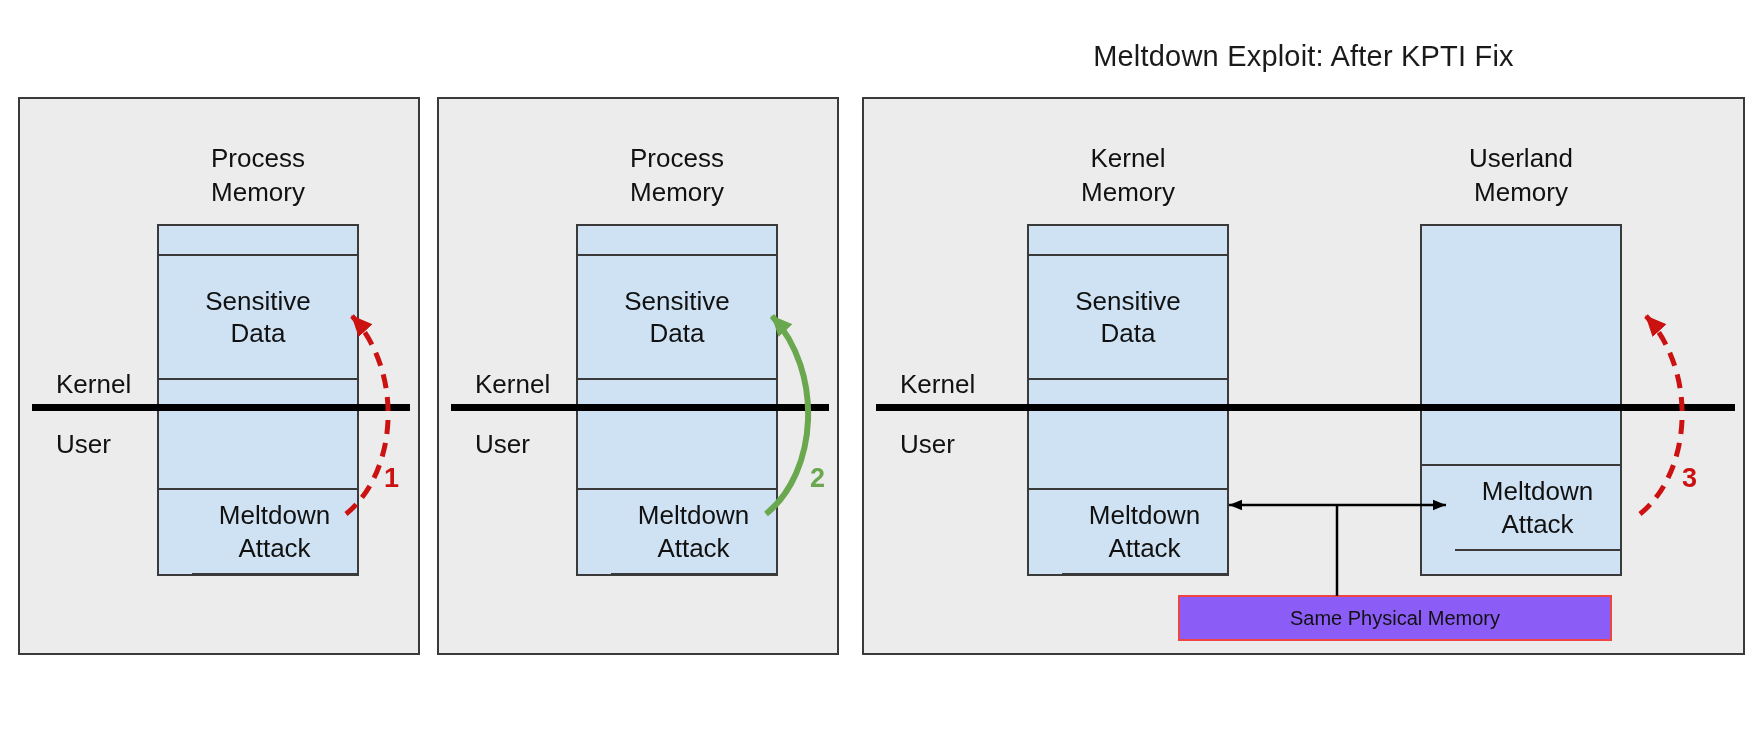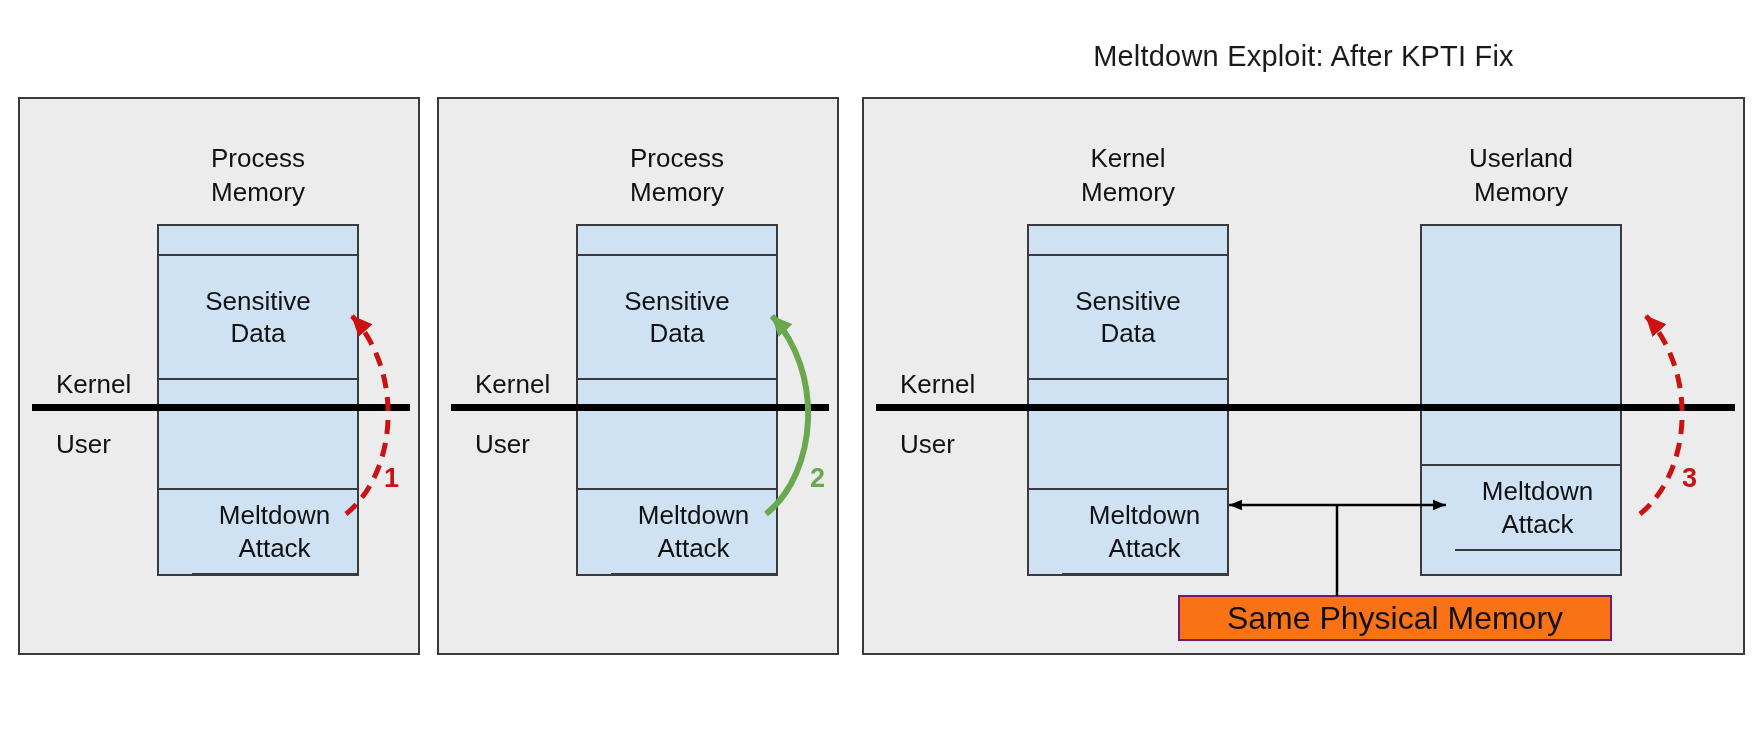--- a/index.html
+++ b/index.html
@@ -73,23 +73,23 @@
     position: absolute; font-size: 27px; font-weight: bold;
     z-index: 6;
   }
   #num-1 { left: 384px;  top: 463px; }
   #num-2 { left: 810px;  top: 463px; }
   #num-3 { left: 1682px; top: 463px; }
 
   .same-mem-box {
     position: absolute; left: 1178px; top: 595px;
     width: 434px; height: 46px;
-    background: #f97316; border: 2px solid #701a75;
+    background: #8b5cf6; border: 2px solid #ef4444;
     display: flex; align-items: center; justify-content: center;
-    font-size: 32px; z-index: 4;
+    font-size: 20px; z-index: 4;
   }
 
   .overlay {
     position: absolute; left: 0; top: 0;
     width: 1764px; height: 750px;
     pointer-events: none; z-index: 5;
   }
 </style>
 </head>
 <body>

